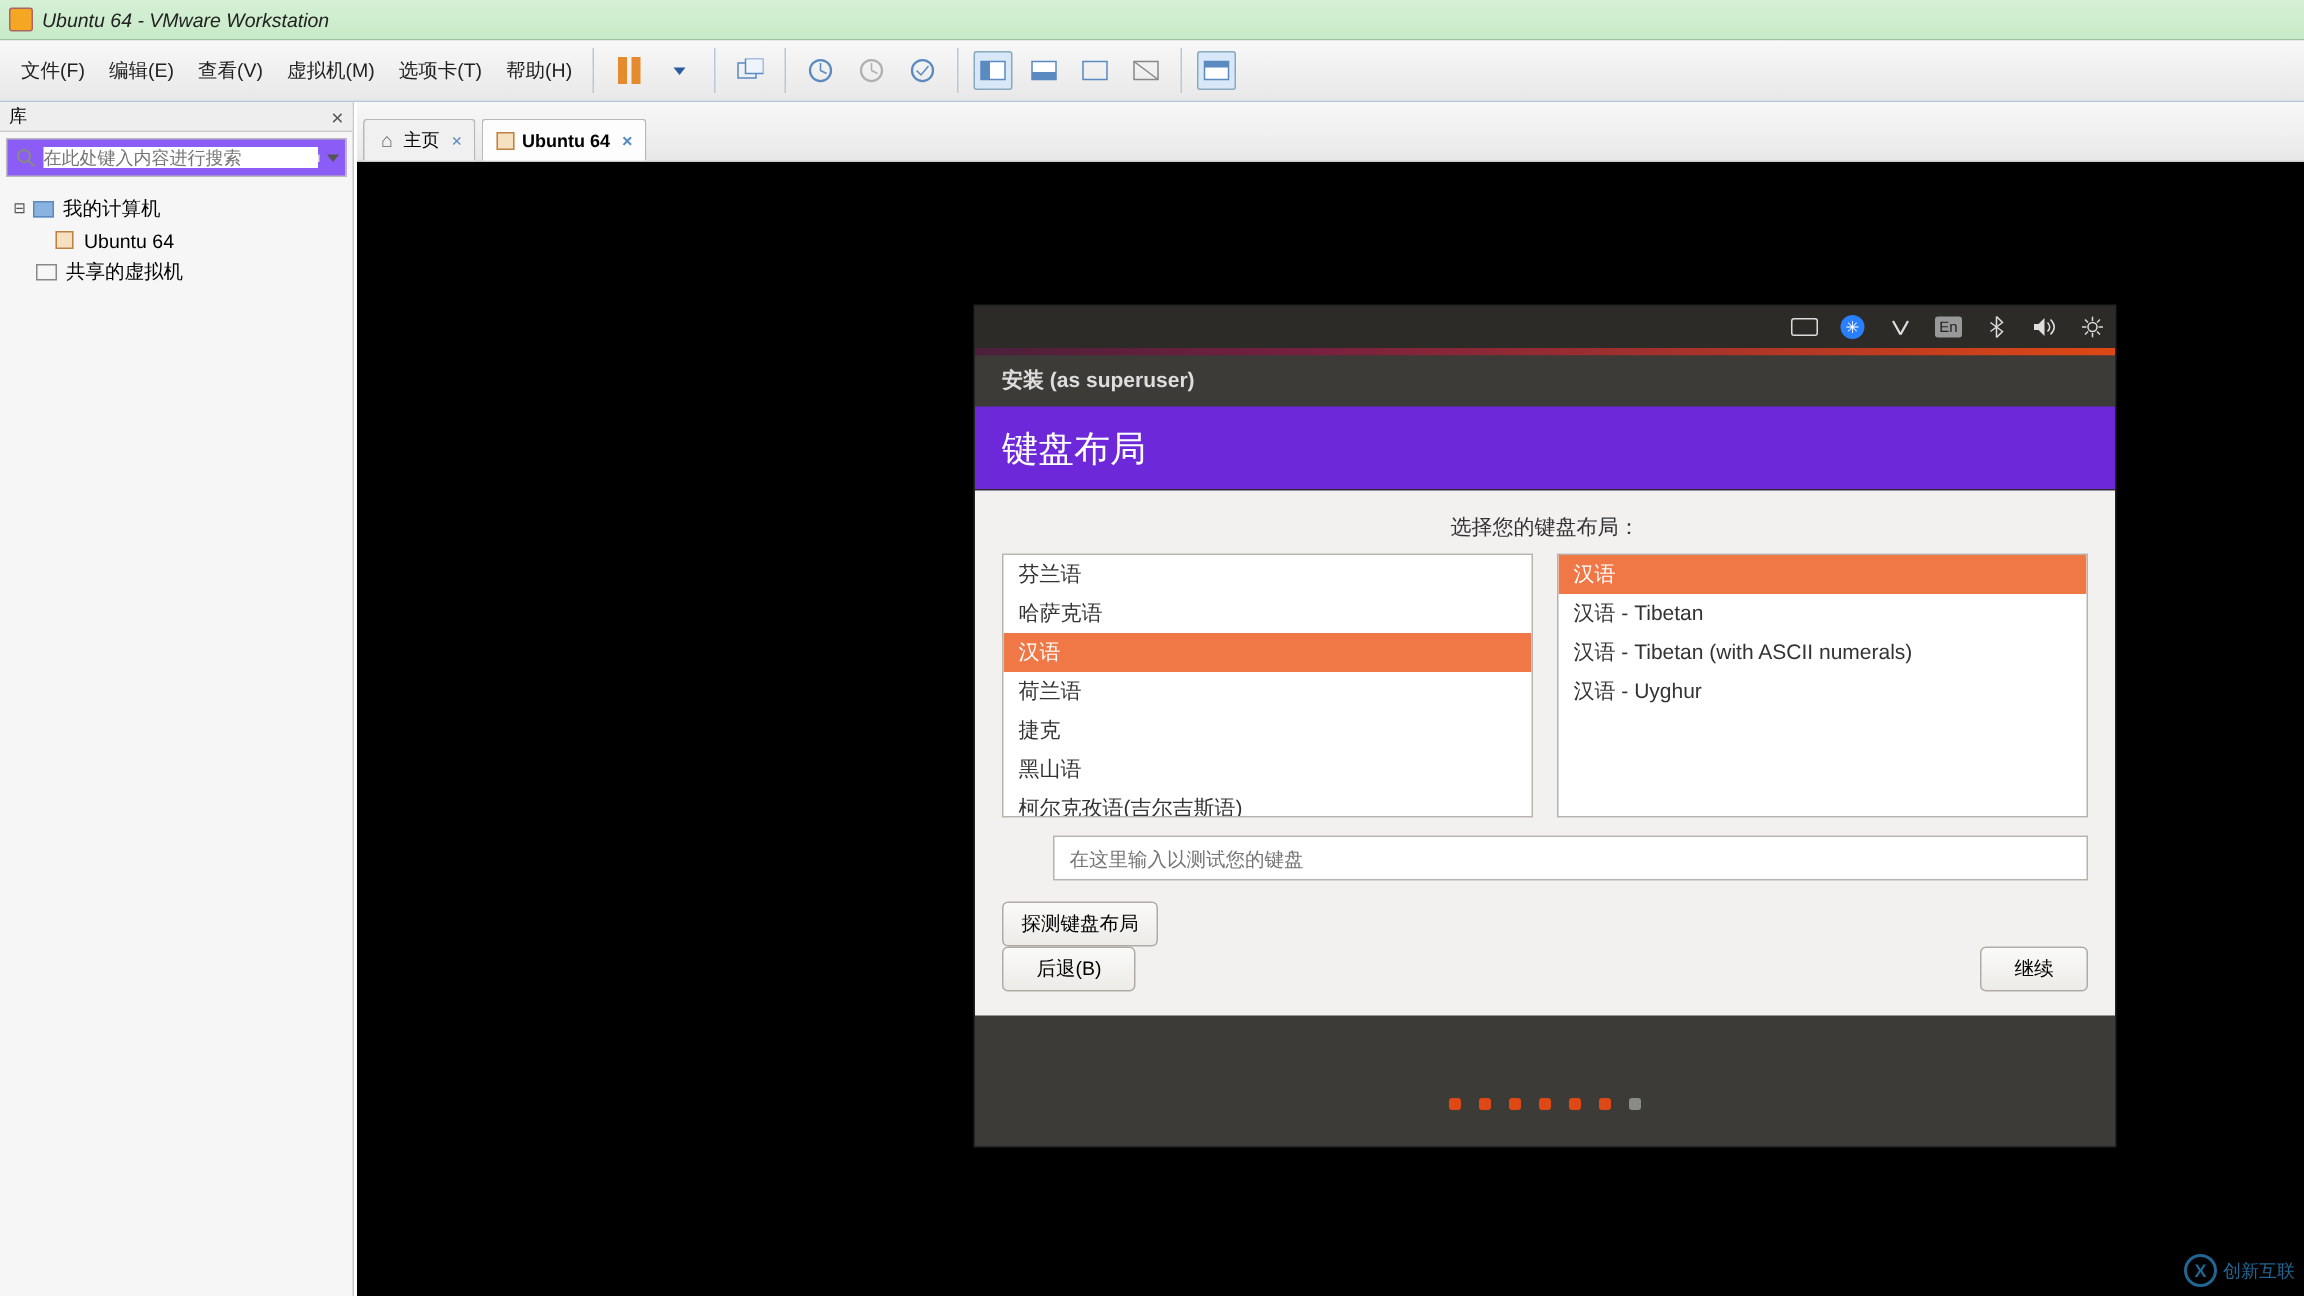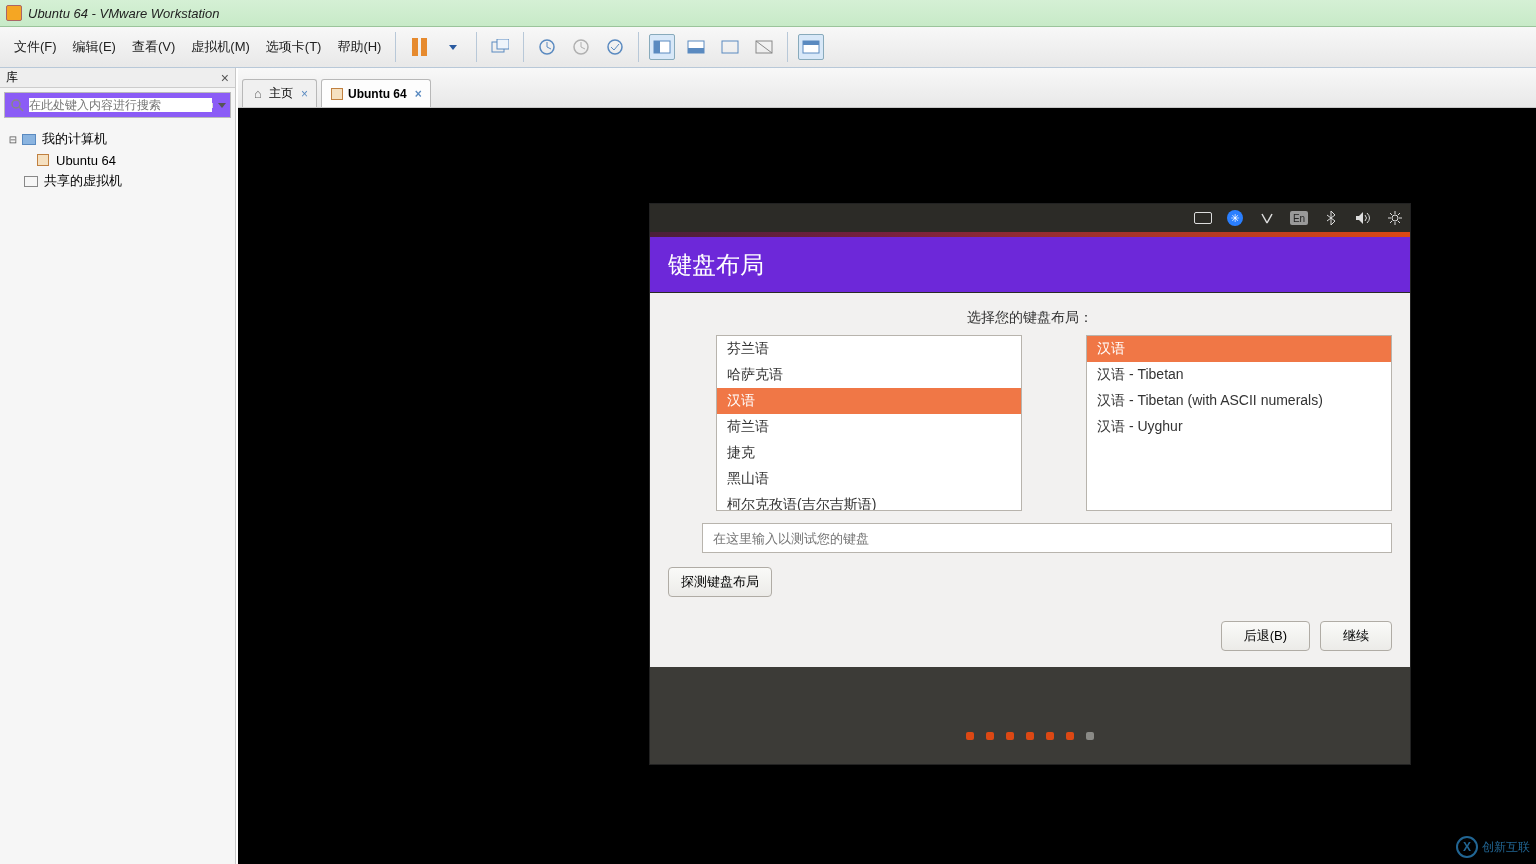--- a/index.html
+++ b/index.html
@@ -57,27 +57,27 @@
 .ub-top .ico { width: 18px; height: 16px; display: flex; align-items: center; justify-content: center; color: #ddd; font-size: 12px; }
 .ub-top .kbd { width: 18px; height: 12px; border: 1px solid #ddd; border-radius: 2px; }
 .ub-top .a11y { width: 16px; height: 16px; border-radius: 50%; background: #2a7fff; color: #fff; font-size: 11px; display: flex; align-items: center; justify-content: center; }
 .ub-top .en { width: 18px; height: 14px; background: #999; color: #222; font-size: 10px; display: flex; align-items: center; justify-content: center; border-radius: 2px; }
 .ub-stripe { height: 5px; background: linear-gradient(90deg,#4b1f3a,#77203f 30%,#dd4814 100%); }
 .ub-titlebar { height: 34px; background: #3c3b37; color: #ddd; font-size: 14px; display: flex; align-items: center; padding: 0 18px; font-weight: bold; }
 .ub-heading { height: 56px; background: #6d28d9; color: #fff; font-size: 24px; display: flex; align-items: center; padding: 0 18px; border-bottom: 1px solid #2a2a26; }
 .ub-body { background: #f2f1f0; padding: 16px 18px 10px 18px; }
 .ub-label { font-size: 14px; color: #333; margin-bottom: 8px; text-align: center; }
 .kb-lists { display: flex; gap: 16px; }
-.kb-list { flex: 1; height: 176px; border: 1px solid #b8b4ad; background: #fff; overflow: hidden; margin-left: 48px; }
+.kb-list { flex: 1; height: 176px; border: 1px solid #b8b4ad; background: #fff; overflow: hidden; }
 .kb-list .item { padding: 4px 10px; font-size: 14px; color: #333; }
 .kb-list .item.selected { background: #f07746; color: #fff; }
 .kb-test { margin-top: 12px; margin-left: 34px; }
 .kb-test input { width: 100%; height: 30px; border: 1px solid #b8b4ad; padding: 0 10px; font-size: 13px; color: #888; background: #fff; }
 .detect-btn { margin-top: 14px; height: 30px; padding: 0 12px; border: 1px solid #b0aca5; background: linear-gradient(#fafaf8,#ecebe8); font-size: 13px; border-radius: 4px; }
-.nav-row { display: flex; justify-content: flex-end; gap: 10px; margin-top: 24px; padding-bottom: 6px; }
+.nav-row { display: flex; justify-content: space-between; gap: 10px; padding-bottom: 6px; }
 .nav-btn { height: 30px; padding: 0 22px; border: 1px solid #b0aca5; background: linear-gradient(#fafaf8,#ecebe8); font-size: 13px; border-radius: 4px; }
 .ub-footer { position: absolute; bottom: 0; left: 0; right: 0; height: 56px; background: #3c3b37; display: flex; align-items: center; justify-content: center; gap: 12px; }
 .dot { width: 8px; height: 8px; border-radius: 2px; background: #dd4814; }
 .dot.inactive { background: #8a8a86; }
 
 
 .watermark { position: absolute; right: 6px; bottom: 6px; font-size: 12px; color: #2a7fb8; opacity: .8; display: flex; align-items: center; gap: 4px; }
 .watermark .logo { width: 22px; height: 22px; border: 2px solid #2a7fb8; border-radius: 50%; display: flex; align-items: center; justify-content: center; font-weight: bold; }
 
 svg { display: block; }
@@ -262,20 +262,23 @@
               <line x1="11" y1="7" x2="14" y2="7"></line>
               <line x1="2" y1="2" x2="4" y2="4"></line>
               <line x1="10" y1="10" x2="12" y2="12"></line>
               <line x1="12" y1="2" x2="10" y2="4"></line>
               <line x1="4" y1="10" x2="2" y2="12"></line>
             </g>
           </svg>
         </div>
     </div>
     <div class="ub-stripe"></div>
+    <div class="ub-titlebar">
+      <span>安装 (as superuser)</span>
+    </div>
     <div class="ub-heading">
       <span>键盘布局</span>
     </div>
     <div class="ub-body">
       <div class="ub-label">选择您的键盘布局：</div>
       <div class="kb-lists">
         <div class="kb-list" id="kb-left">
             <div class="item">芬兰语</div>
             <div class="item">哈萨克语</div>
             <div class="item selected">汉语</div>

